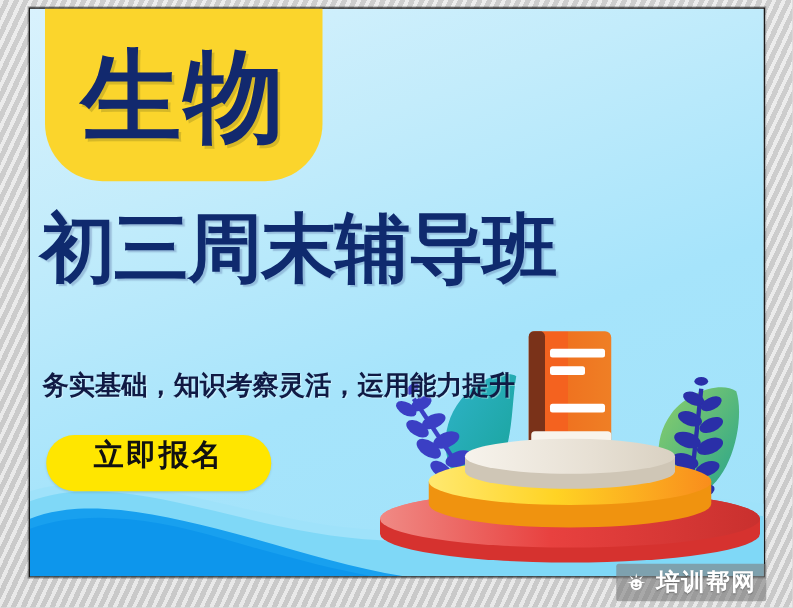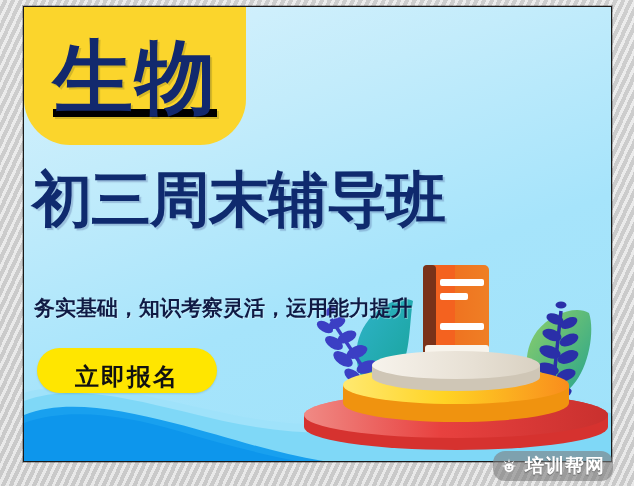--- a/index.html
+++ b/index.html
@@ -18,24 +18,24 @@
   
   #poster{
     position:absolute;left:23px;top:6px;width:589px;height:456px;
     overflow:hidden;
     background:linear-gradient(160deg,#d9f2fd 0%,#c3ecfb 28%,#a6e4fb 60%,#9fe2fa 100%);
     border:1px solid #1a1a1a;
     box-shadow:0 0 0 1px rgba(0,0,0,.25);
     box-sizing:border-box;
   }
   .badge{
-    position:absolute;left:0px;top:-2px;width:222px;height:140px;
+    position:absolute;left:12px;top:-2px;width:222px;height:140px;
     background:#fbd52c;
     border-bottom-left-radius:46px;border-bottom-right-radius:46px;
-    display:flex;align-items:center;justify-content:center;text-decoration:underline;
+    display:flex;align-items:center;justify-content:center;
   }
   .badge-text{
     font-size:80px;font-weight:bold;color:#12296e;
     letter-spacing:2px;line-height:1;
     text-shadow:2px 2px 0 rgba(120,110,30,.28);
     padding-top:6px;
   }
   
   .headline{
     position:absolute;left:8px;top:162px;width:580px;
@@ -47,39 +47,39 @@
   .subtitle{
     position:absolute;left:10px;top:287px;
     font-size:21px;font-weight:bold;color:#101a44;
     letter-spacing:0px;white-space:nowrap;
     text-shadow:1px 1px 0 rgba(255,255,255,.35);
   }
   
   .cta{
     position:absolute;left:13px;top:341px;width:180px;height:45px;
     background:#ffe600;border-radius:23px;border:none;
-    display:flex;align-items:flex-end;justify-content:center;
+    display:flex;align-items:flex-start;justify-content:center;
     cursor:pointer;
     box-shadow:0 1px 2px rgba(0,0,0,.12);
   }
   .cta-text{font-size:24px;font-weight:bold;color:#111;letter-spacing:2px;}
 
   
   .wave{position:absolute;left:0;bottom:0;width:100%;height:120px;}
 
   
   .illus{position:absolute;left:265px;top:250px;width:330px;height:200px;}
 
   
   .watermark{
     position:absolute;left:493px;top:451px;
     height:30px;padding:0 8px 0 6px;
     display:flex;align-items:center;gap:6px;
     background:rgba(125,125,125,.60);
-    border-radius:12px;
+    border-radius:2px;
   }
   .wm-text{
     font-size:19px;font-weight:bold;color:#ffffff;letter-spacing:1px;
     text-shadow:0 1px 1px rgba(0,0,0,.35);
   }
   .wm-icon{width:20px;height:20px;display:block;}
 </style>
 </head>
 <body>
 

